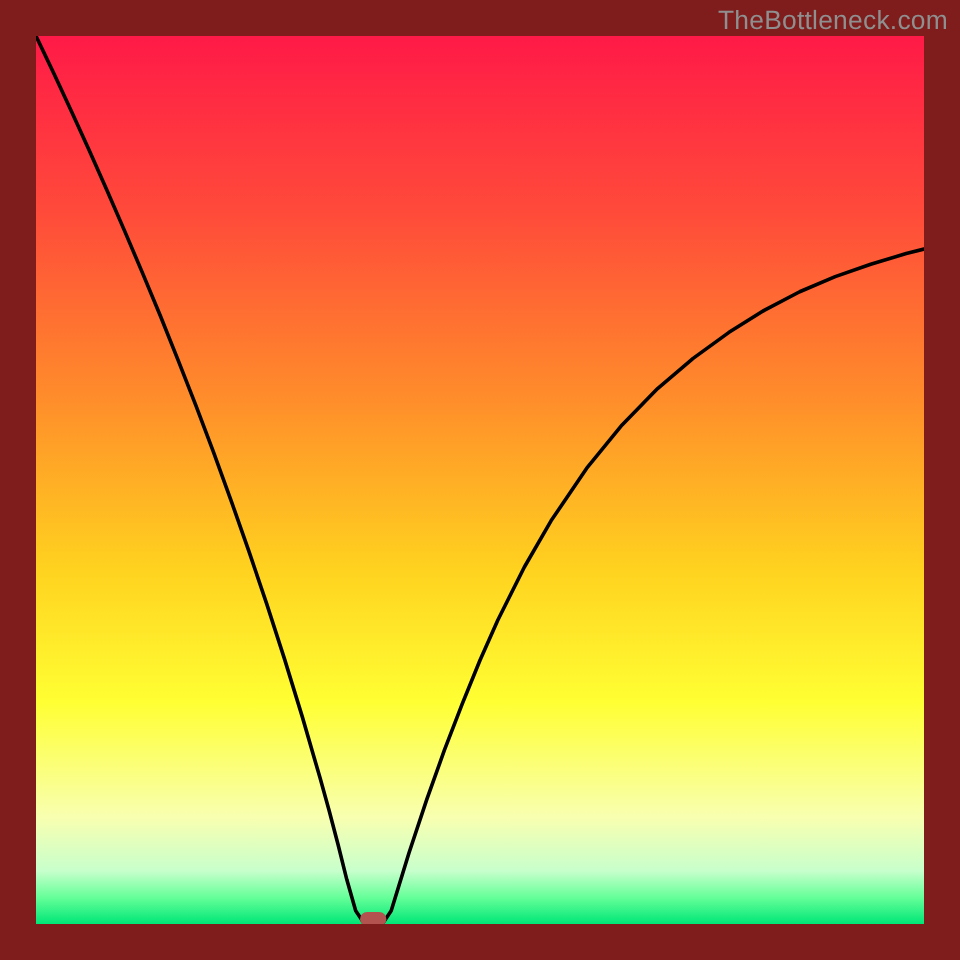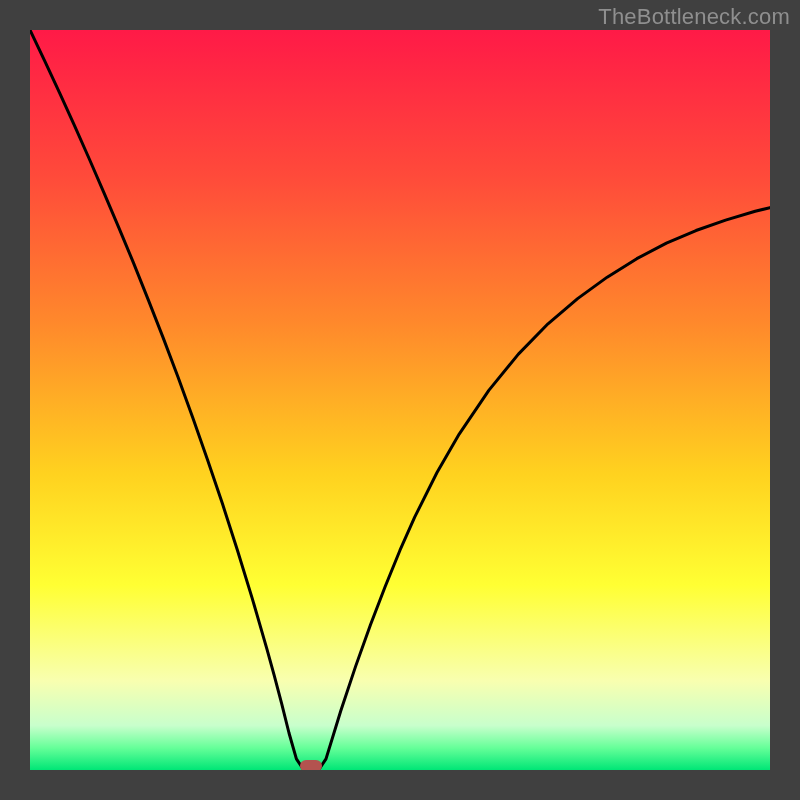--- a/index.html
+++ b/index.html
@@ -1,21 +1,21 @@
 <!DOCTYPE html>
 <html><head>
 <meta charset="utf-8">
 <style>
   * { margin: 0; padding: 0; box-sizing: border-box; }
   html, body { width: 800px; height: 800px; overflow: hidden; background: #000; }
   .frame {
     position: absolute;
     top: 0; left: 0;
     width: 800px; height: 800px;
-    background: #404040;
+    background: #7f1d1d;
   }
   .plot {
     position: absolute;
     top: 30px;
     left: 30px;
     width: 740px;
     height: 740px;
     overflow: hidden;
   }
   .gradient {

